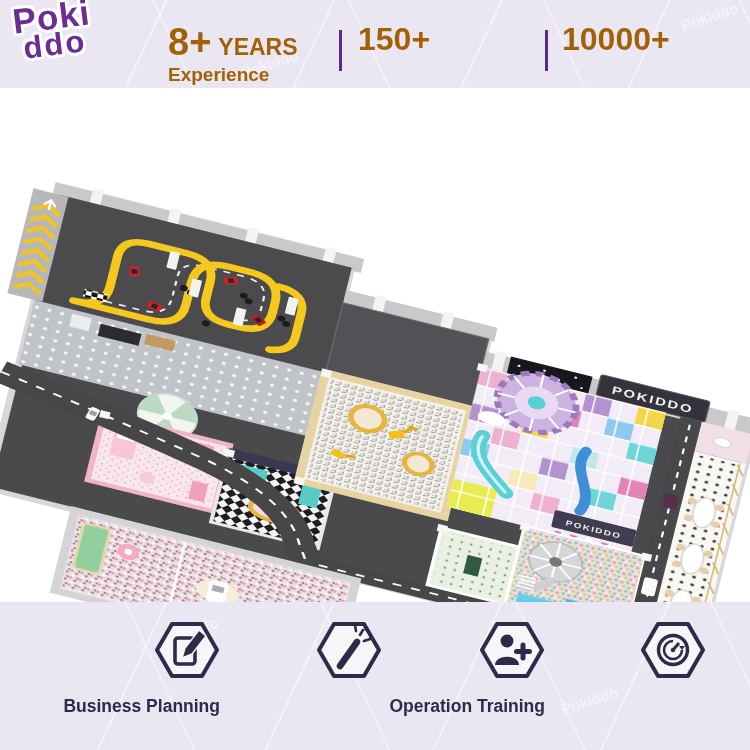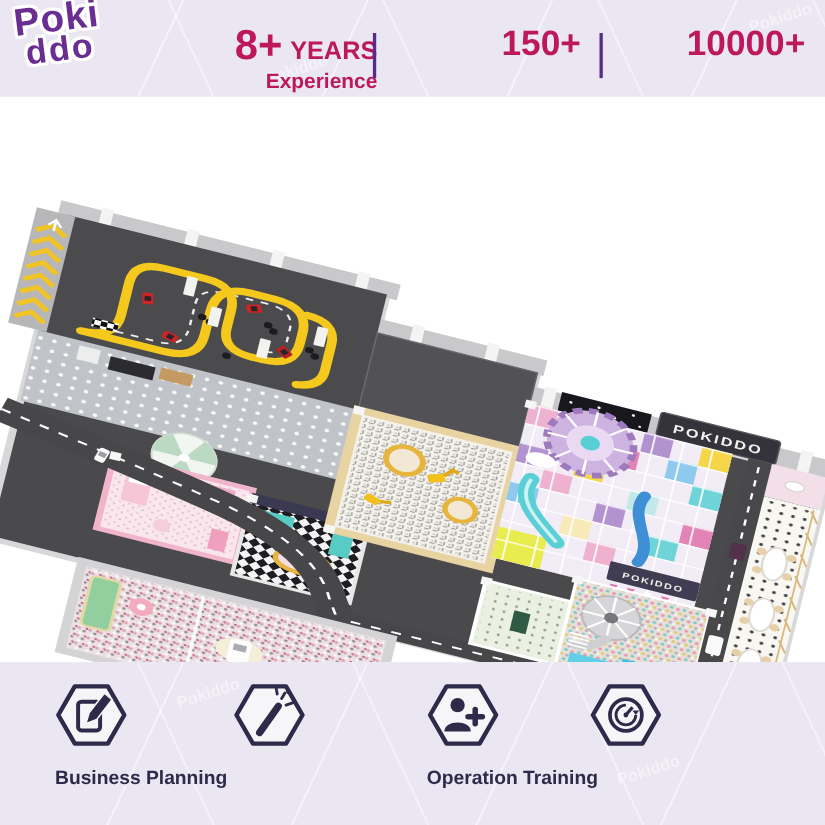--- a/index.html
+++ b/index.html
@@ -15,38 +15,38 @@
   .wm{position:absolute;color:#ffffff;opacity:.5;font-weight:bold;transform:rotate(-18deg);
       font-size:15px;pointer-events:none}
   
   .logo{position:absolute;top:3px;left:14px;transform:rotate(-7deg);color:#6a2d91;
         font-weight:bold;line-height:.82;text-align:center;z-index:3;
         text-shadow:-2.5px -2.5px 0 #fff,2.5px -2.5px 0 #fff,-2.5px 2.5px 0 #fff,
           2.5px 2.5px 0 #fff,0 -3px 0 #fff,0 3px 0 #fff,-3px 0 0 #fff,3px 0 0 #fff;}
   .logo .l1{font-size:35px;letter-spacing:1px}
   .logo .l2{font-size:31px;letter-spacing:2px}
   
-  .stat{position:absolute;top:21px;text-align:right;color:#be185d;z-index:3}
+  .stat{position:absolute;top:21px;text-align:left;color:#a16207;z-index:3}
   .stat-1{left:168px;width:175px}
   .stat-2{left:358px;width:170px}
   .stat-3{left:562px;width:170px}
   .stat .row{white-space:nowrap}
   .stat .big{font-weight:bold;font-size:32px;letter-spacing:0px}
   .stat-1 .num{font-weight:bold;font-size:38px;vertical-align:baseline}
   .stat-1 .unit{font-weight:bold;font-size:23px;margin-left:7px}
   .stat .sub{font-size:19px;font-weight:bold;margin-top:0px;letter-spacing:0px}
   .divider{position:absolute;top:30px;width:3px;height:41px;background:#5b2b8a;z-index:3}
   .div-1{left:339px}
   .div-2{left:545px}
   
   .scene{position:absolute;top:88px;left:0;width:750px;height:514px;background:#fff;overflow:hidden}
   .scene svg{display:block}
   
-  .service{position:absolute;top:620px;width:170px;text-align:left;z-index:3}
-  .svc-1{left:50px}.svc-2{left:212px}.svc-3{left:388px}.svc-4{left:536px}
+  .service{position:absolute;top:620px;width:170px;text-align:right;z-index:3}
+  .svc-1{left:50px}.svc-2{left:212px}.svc-3{left:375px}.svc-4{left:536px}
   .service svg.hex{width:66px;height:60px}
   .service .lbl{margin-top:12px;font-size:17.5px;font-weight:bold;color:#2d2a4a}
 </style>
 </head>
 <body>
 
 <div class="band band-top">
   <span class="wm" style="top:55px;left:240px">Pokiddo</span>
   <span class="wm" style="top:8px;left:680px">Pokiddo</span>
 </div>

